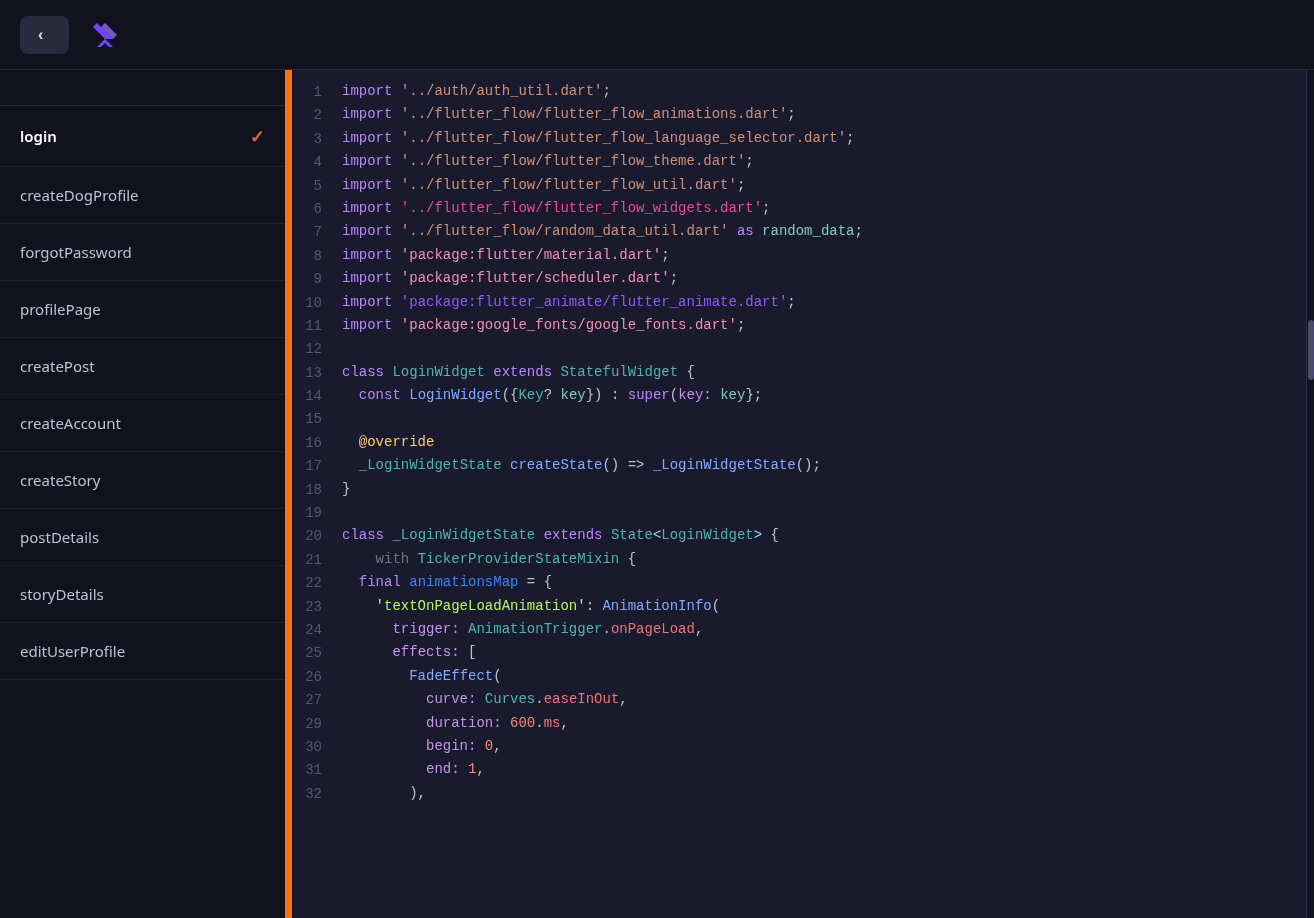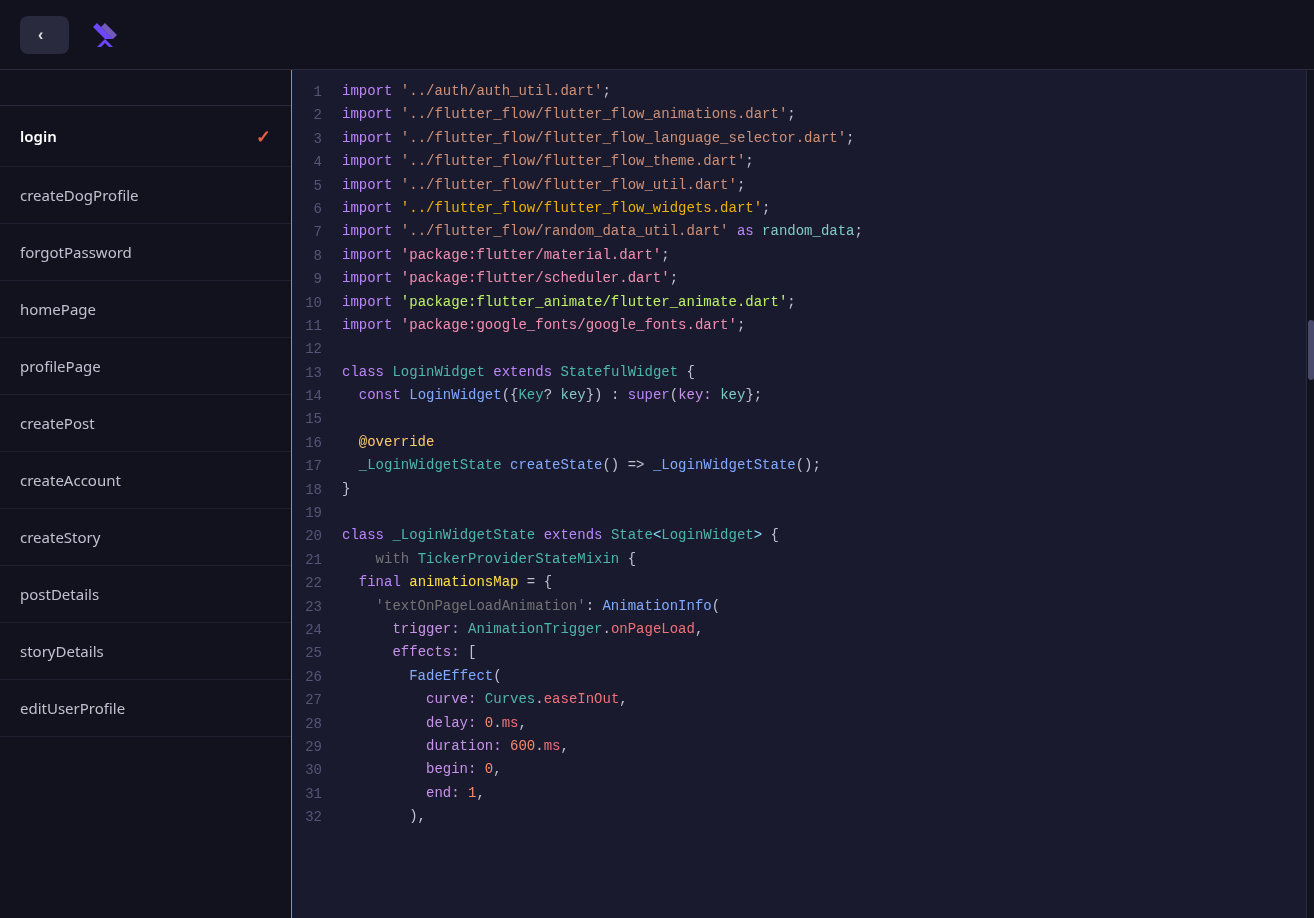--- a/index.html
+++ b/index.html
@@ -56,21 +56,21 @@
     
     .main-layout {
       display: flex;
       height: calc(918px - 70px);
     }
 
     
     .sidebar {
       width: 292px;
       background: #12121f;
-      border-right: 1px solid #f97316;
+      border-right: 7px solid #f97316;
       overflow-y: auto;
       flex-shrink: 0;
     }
     .sidebar-heading {
       font-size: 20px;
       font-weight: 700;
       color: #ffffff;
       padding: 20px 20px 15px 20px;
     }
     .sidebar-divider {
@@ -192,23 +192,20 @@
           <span>login</span>
           <span class="check-icon">✓</span>
         </div>
         <div class="sidebar-item">
           <span>createDogProfile</span>
         </div>
         <div class="sidebar-item">
           <span>forgotPassword</span>
         </div>
         <div class="sidebar-item">
-          <span>homePage</span>
-        </div>
-        <div class="sidebar-item">
           <span>profilePage</span>
         </div>
         <div class="sidebar-item">
           <span>createPost</span>
         </div>
         <div class="sidebar-item">
           <span>createAccount</span>
         </div>
         <div class="sidebar-item">
           <span>createStory</span>
@@ -243,37 +240,37 @@
           <tr>
             <td class="line-num">4</td>
             <td class="line-code"><span style="color: rgb(187, 134, 252);">import</span><span style="color: rgb(192, 192, 208);"> </span><span style="color: rgb(206, 145, 120);">'../flutter_flow/flutter_flow_theme.dart'</span><span style="color: rgb(192, 192, 208);">;</span></td>
           </tr>
           <tr>
             <td class="line-num">5</td>
             <td class="line-code"><span style="color: rgb(187, 134, 252);">import</span><span style="color: rgb(192, 192, 208);"> </span><span style="color: rgb(206, 145, 120);">'../flutter_flow/flutter_flow_util.dart'</span><span style="color: rgb(192, 192, 208);">;</span></td>
           </tr>
           <tr>
             <td class="line-num">6</td>
-            <td class="line-code"><span style="color: rgb(187, 134, 252);">import</span><span style="color: rgb(192, 192, 208);"> </span><span style="color: #eab308; text-align: right;">'../flutter_flow/flutter_flow_widgets.dart'</span><span style="color: rgb(192, 192, 208);">;</span></td>
+            <td class="line-code"><span style="color: rgb(187, 134, 252);">import</span><span style="color: rgb(192, 192, 208);"> </span><span style="color: #ec4899; text-align: right;">'../flutter_flow/flutter_flow_widgets.dart'</span><span style="color: rgb(192, 192, 208);">;</span></td>
           </tr>
           <tr>
             <td class="line-num">7</td>
             <td class="line-code"><span style="color: rgb(187, 134, 252);">import</span><span style="color: rgb(192, 192, 208);"> </span><span style="color: rgb(206, 145, 120);">'../flutter_flow/random_data_util.dart'</span><span style="color: rgb(192, 192, 208);"> </span><span style="color: rgb(187, 134, 252);">as</span><span style="color: rgb(192, 192, 208);"> </span><span style="color: rgb(128, 203, 196);">random_data</span><span style="color: rgb(192, 192, 208);">;</span></td>
           </tr>
           <tr>
             <td class="line-num">8</td>
             <td class="line-code"><span style="color: rgb(187, 134, 252);">import</span><span style="color: rgb(192, 192, 208);"> </span><span style="color: rgb(244, 143, 177);">'package:flutter/material.dart'</span><span style="color: rgb(192, 192, 208);">;</span></td>
           </tr>
           <tr>
             <td class="line-num">9</td>
             <td class="line-code"><span style="color: rgb(187, 134, 252);">import</span><span style="color: rgb(192, 192, 208);"> </span><span style="color: rgb(244, 143, 177);">'package:flutter/scheduler.dart'</span><span style="color: rgb(192, 192, 208);">;</span></td>
           </tr>
           <tr>
             <td class="line-num">10</td>
-            <td class="line-code"><span style="color: rgb(187, 134, 252);">import</span><span style="color: rgb(192, 192, 208);"> </span><span style="color: #bef264;">'package:flutter_animate/flutter_animate.dart'</span><span style="color: rgb(192, 192, 208);">;</span></td>
+            <td class="line-code"><span style="color: rgb(187, 134, 252);">import</span><span style="color: rgb(192, 192, 208);"> </span><span style="color: #8b5cf6;">'package:flutter_animate/flutter_animate.dart'</span><span style="color: rgb(192, 192, 208);">;</span></td>
           </tr>
           <tr>
             <td class="line-num">11</td>
             <td class="line-code"><span style="color: rgb(187, 134, 252);">import</span><span style="color: rgb(192, 192, 208);"> </span><span style="color: rgb(244, 143, 177);">'package:google_fonts/google_fonts.dart'</span><span style="color: rgb(192, 192, 208);">;</span></td>
           </tr>
           <tr>
             <td class="line-num">12</td>
             <td class="line-code"><span style="color: rgb(192, 192, 208);"></span></td>
           </tr>
           <tr>
@@ -307,45 +304,41 @@
           <tr>
             <td class="line-num">20</td>
             <td class="line-code"><span style="color: rgb(187, 134, 252);">class</span><span style="color: rgb(192, 192, 208);"> </span><span style="color: rgb(77, 182, 172);">_LoginWidgetState</span><span style="color: rgb(192, 192, 208);"> </span><span style="color: rgb(187, 134, 252);">extends</span><span style="color: rgb(192, 192, 208);"> </span><span style="color: rgb(77, 182, 172);">State</span><span style="color: rgb(137, 221, 255);">&lt;</span><span style="color: rgb(77, 182, 172);">LoginWidget</span><span style="color: rgb(137, 221, 255);">&gt;</span><span style="color: rgb(192, 192, 208);"> {</span></td>
           </tr>
           <tr>
             <td class="line-num">21</td>
             <td class="line-code"><span style="color: rgb(192, 192, 208);">    </span><span style="color: #737373;">with</span><span style="color: rgb(192, 192, 208);"> </span><span style="color: rgb(77, 182, 172);">TickerProviderStateMixin</span><span style="color: rgb(192, 192, 208);"> {</span></td>
           </tr>
           <tr>
             <td class="line-num">22</td>
-            <td class="line-code"><span style="color: rgb(192, 192, 208);">  </span><span style="color: rgb(187, 134, 252);">final</span><span style="color: rgb(192, 192, 208);"> </span><span style="color: #fde047; font-family: Liberation Mono, monospace;">animationsMap</span><span style="color: rgb(192, 192, 208);"> = {</span></td>
+            <td class="line-code"><span style="color: rgb(192, 192, 208);">  </span><span style="color: rgb(187, 134, 252);">final</span><span style="color: rgb(192, 192, 208);"> </span><span style="color: #3b82f6; font-family: Liberation Mono, monospace;">animationsMap</span><span style="color: rgb(192, 192, 208);"> = {</span></td>
           </tr>
           <tr>
             <td class="line-num">23</td>
-            <td class="line-code"><span style="color: rgb(192, 192, 208);">    </span><span style="color: #737373;">'textOnPageLoadAnimation'</span><span style="color: rgb(192, 192, 208);">: </span><span style="color: rgb(130, 170, 255);">AnimationInfo</span><span style="color: rgb(192, 192, 208);">(</span></td>
+            <td class="line-code"><span style="color: rgb(192, 192, 208);">    </span><span style="color: #bef264;">'textOnPageLoadAnimation'</span><span style="color: rgb(192, 192, 208);">: </span><span style="color: rgb(130, 170, 255);">AnimationInfo</span><span style="color: rgb(192, 192, 208);">(</span></td>
           </tr>
           <tr>
             <td class="line-num">24</td>
             <td class="line-code"><span style="color: rgb(192, 192, 208);">      </span><span style="color: rgb(199, 146, 234);">trigger:</span><span style="color: rgb(192, 192, 208);"> </span><span style="color: rgb(77, 182, 172);">AnimationTrigger</span><span style="color: rgb(192, 192, 208);">.</span><span style="color: rgb(240, 113, 120);">onPageLoad</span><span style="color: rgb(192, 192, 208);">,</span></td>
           </tr>
           <tr>
             <td class="line-num">25</td>
             <td class="line-code"><span style="color: rgb(192, 192, 208);">      </span><span style="color: rgb(199, 146, 234);">effects:</span><span style="color: rgb(192, 192, 208);"> [</span></td>
           </tr>
           <tr>
             <td class="line-num">26</td>
             <td class="line-code"><span style="color: rgb(192, 192, 208);">        </span><span style="color: rgb(130, 170, 255);">FadeEffect</span><span style="color: rgb(192, 192, 208);">(</span></td>
           </tr>
           <tr>
             <td class="line-num">27</td>
             <td class="line-code"><span style="color: rgb(192, 192, 208);">          </span><span style="color: rgb(199, 146, 234);">curve:</span><span style="color: rgb(192, 192, 208);"> </span><span style="color: rgb(77, 182, 172);">Curves</span><span style="color: rgb(192, 192, 208);">.</span><span style="color: rgb(240, 113, 120);">easeInOut</span><span style="color: rgb(192, 192, 208);">,</span></td>
-          </tr>
-          <tr>
-            <td class="line-num">28</td>
-            <td class="line-code"><span style="color: rgb(192, 192, 208);">          </span><span style="color: rgb(199, 146, 234);">delay:</span><span style="color: rgb(192, 192, 208);"> </span><span style="color: rgb(247, 140, 108);">0</span><span style="color: rgb(192, 192, 208);">.</span><span style="color: rgb(240, 113, 120);">ms</span><span style="color: rgb(192, 192, 208);">,</span></td>
           </tr>
           <tr>
             <td class="line-num">29</td>
             <td class="line-code"><span style="color: rgb(192, 192, 208);">          </span><span style="color: rgb(199, 146, 234);">duration:</span><span style="color: rgb(192, 192, 208);"> </span><span style="color: rgb(247, 140, 108);">600</span><span style="color: rgb(192, 192, 208);">.</span><span style="color: rgb(240, 113, 120);">ms</span><span style="color: rgb(192, 192, 208);">,</span></td>
           </tr>
           <tr>
             <td class="line-num">30</td>
             <td class="line-code"><span style="color: rgb(192, 192, 208);">          </span><span style="color: rgb(199, 146, 234);">begin:</span><span style="color: rgb(192, 192, 208);"> </span><span style="color: rgb(247, 140, 108);">0</span><span style="color: rgb(192, 192, 208);">,</span></td>
           </tr>
           <tr>

